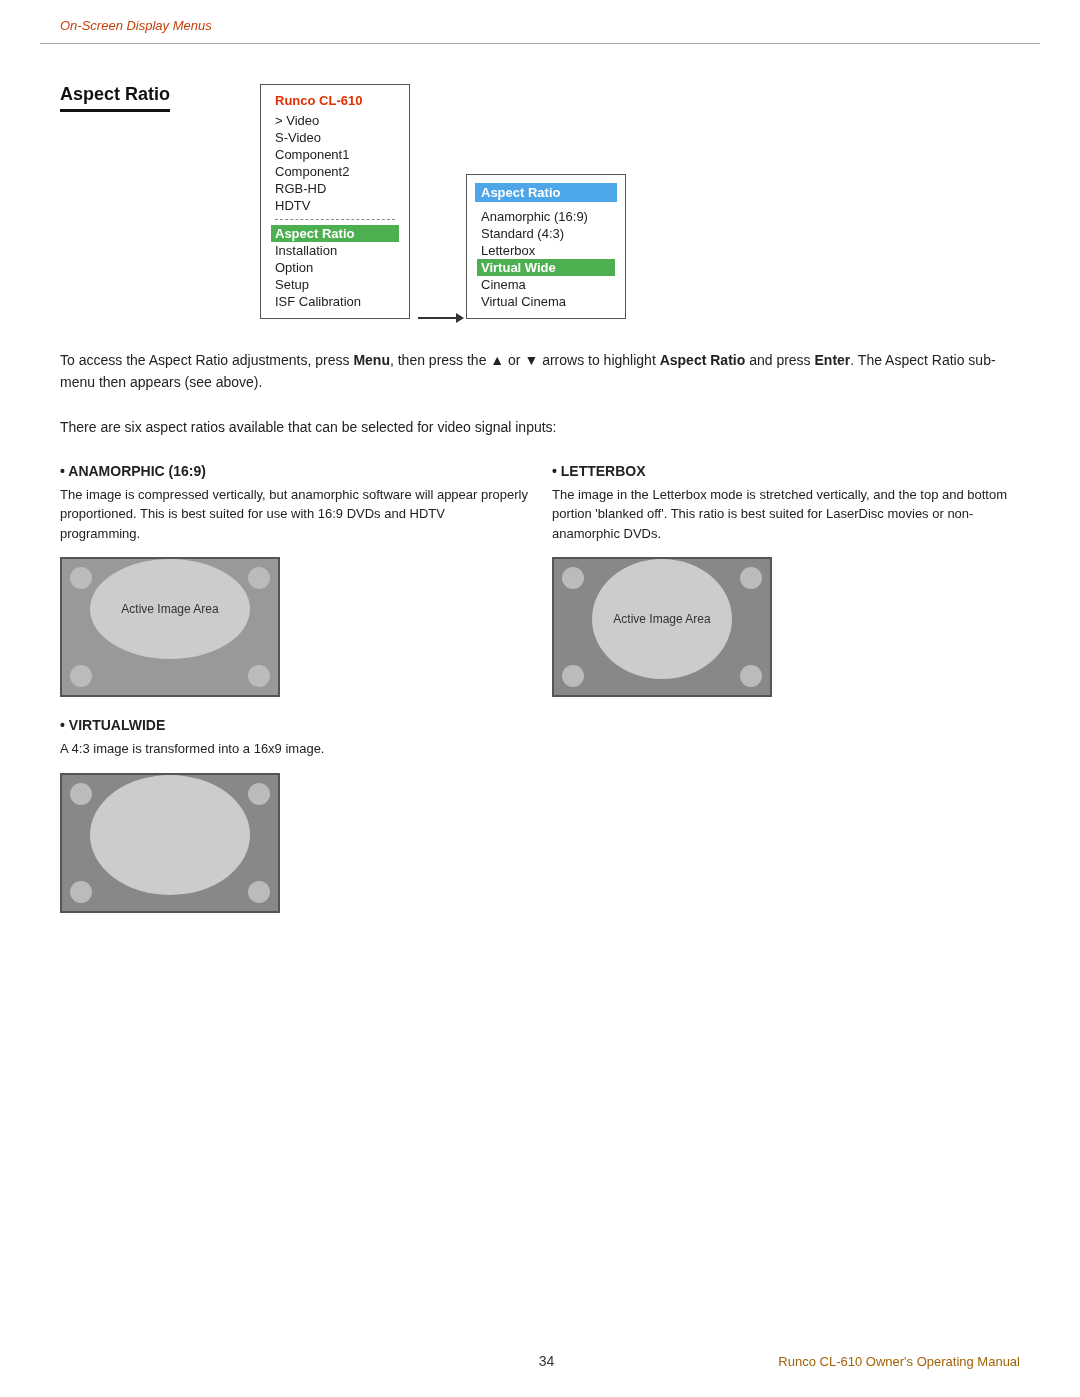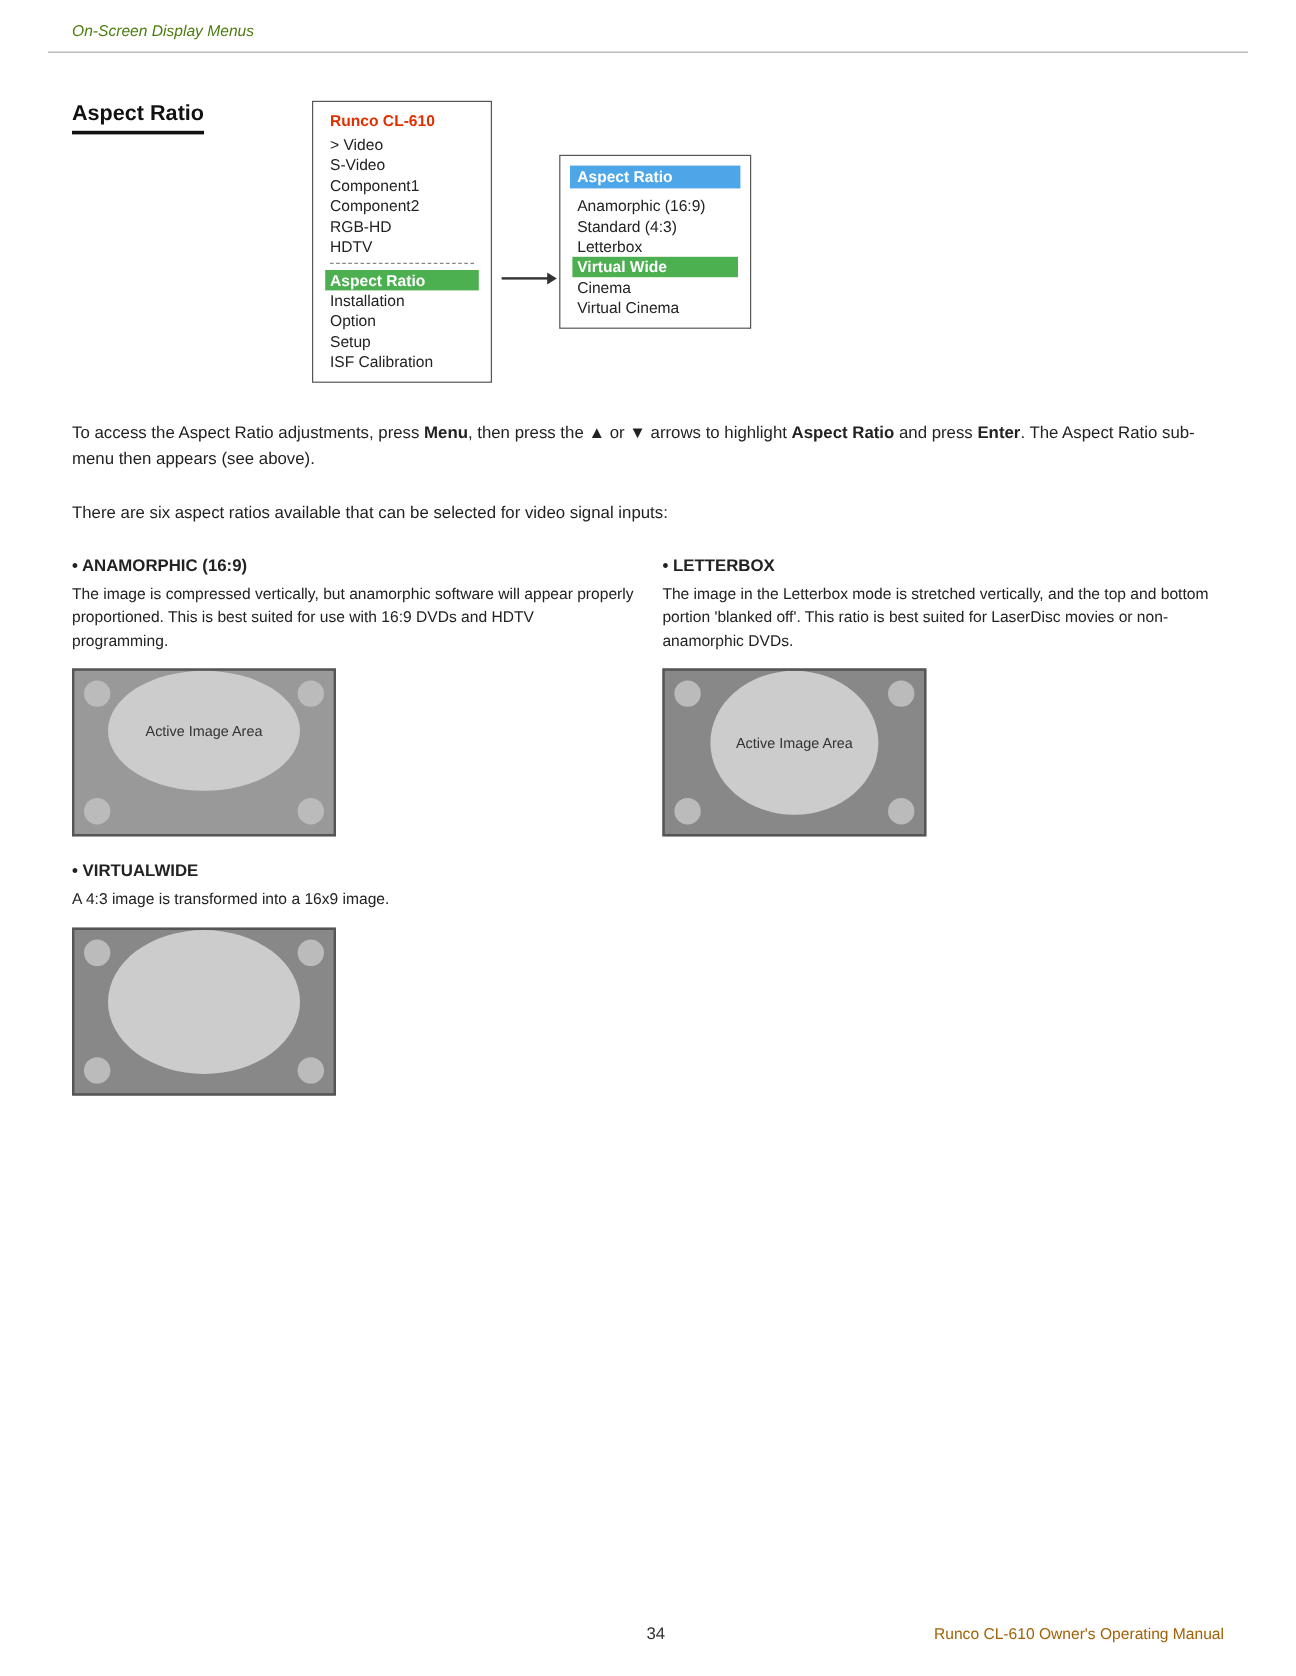--- a/index.html
+++ b/index.html
@@ -10,21 +10,21 @@
       font-family: Arial, Helvetica, sans-serif;
       font-size: 15px;
       color: #222;
       position: relative;
     }
 
     .page-header {
       padding: 18px 60px 10px 60px;
       font-style: italic;
       font-size: 13px;
-      color: #4d7c0f;
+      color: #c2410c;
     }
 
     .header-rule {
       border: none;
       border-top: 1.5px solid #aaa;
       margin: 0 40px;
     }
 
     .main-content {
       padding: 30px 60px 60px 60px;
@@ -48,21 +48,21 @@
       font-weight: bold;
       color: #111;
       border-bottom: 3px solid #111;
       padding-bottom: 4px;
       display: inline-block;
     }
 
     
     .menu-diagram {
       display: flex;
-      align-items: center;
+      align-items: flex-end;
       gap: 0px;
     }
 
     .menu-box {
       border: 1.5px solid #555;
       padding: 8px 14px;
       min-width: 150px;
       font-size: 13px;
       background: #fff;
       position: relative;

